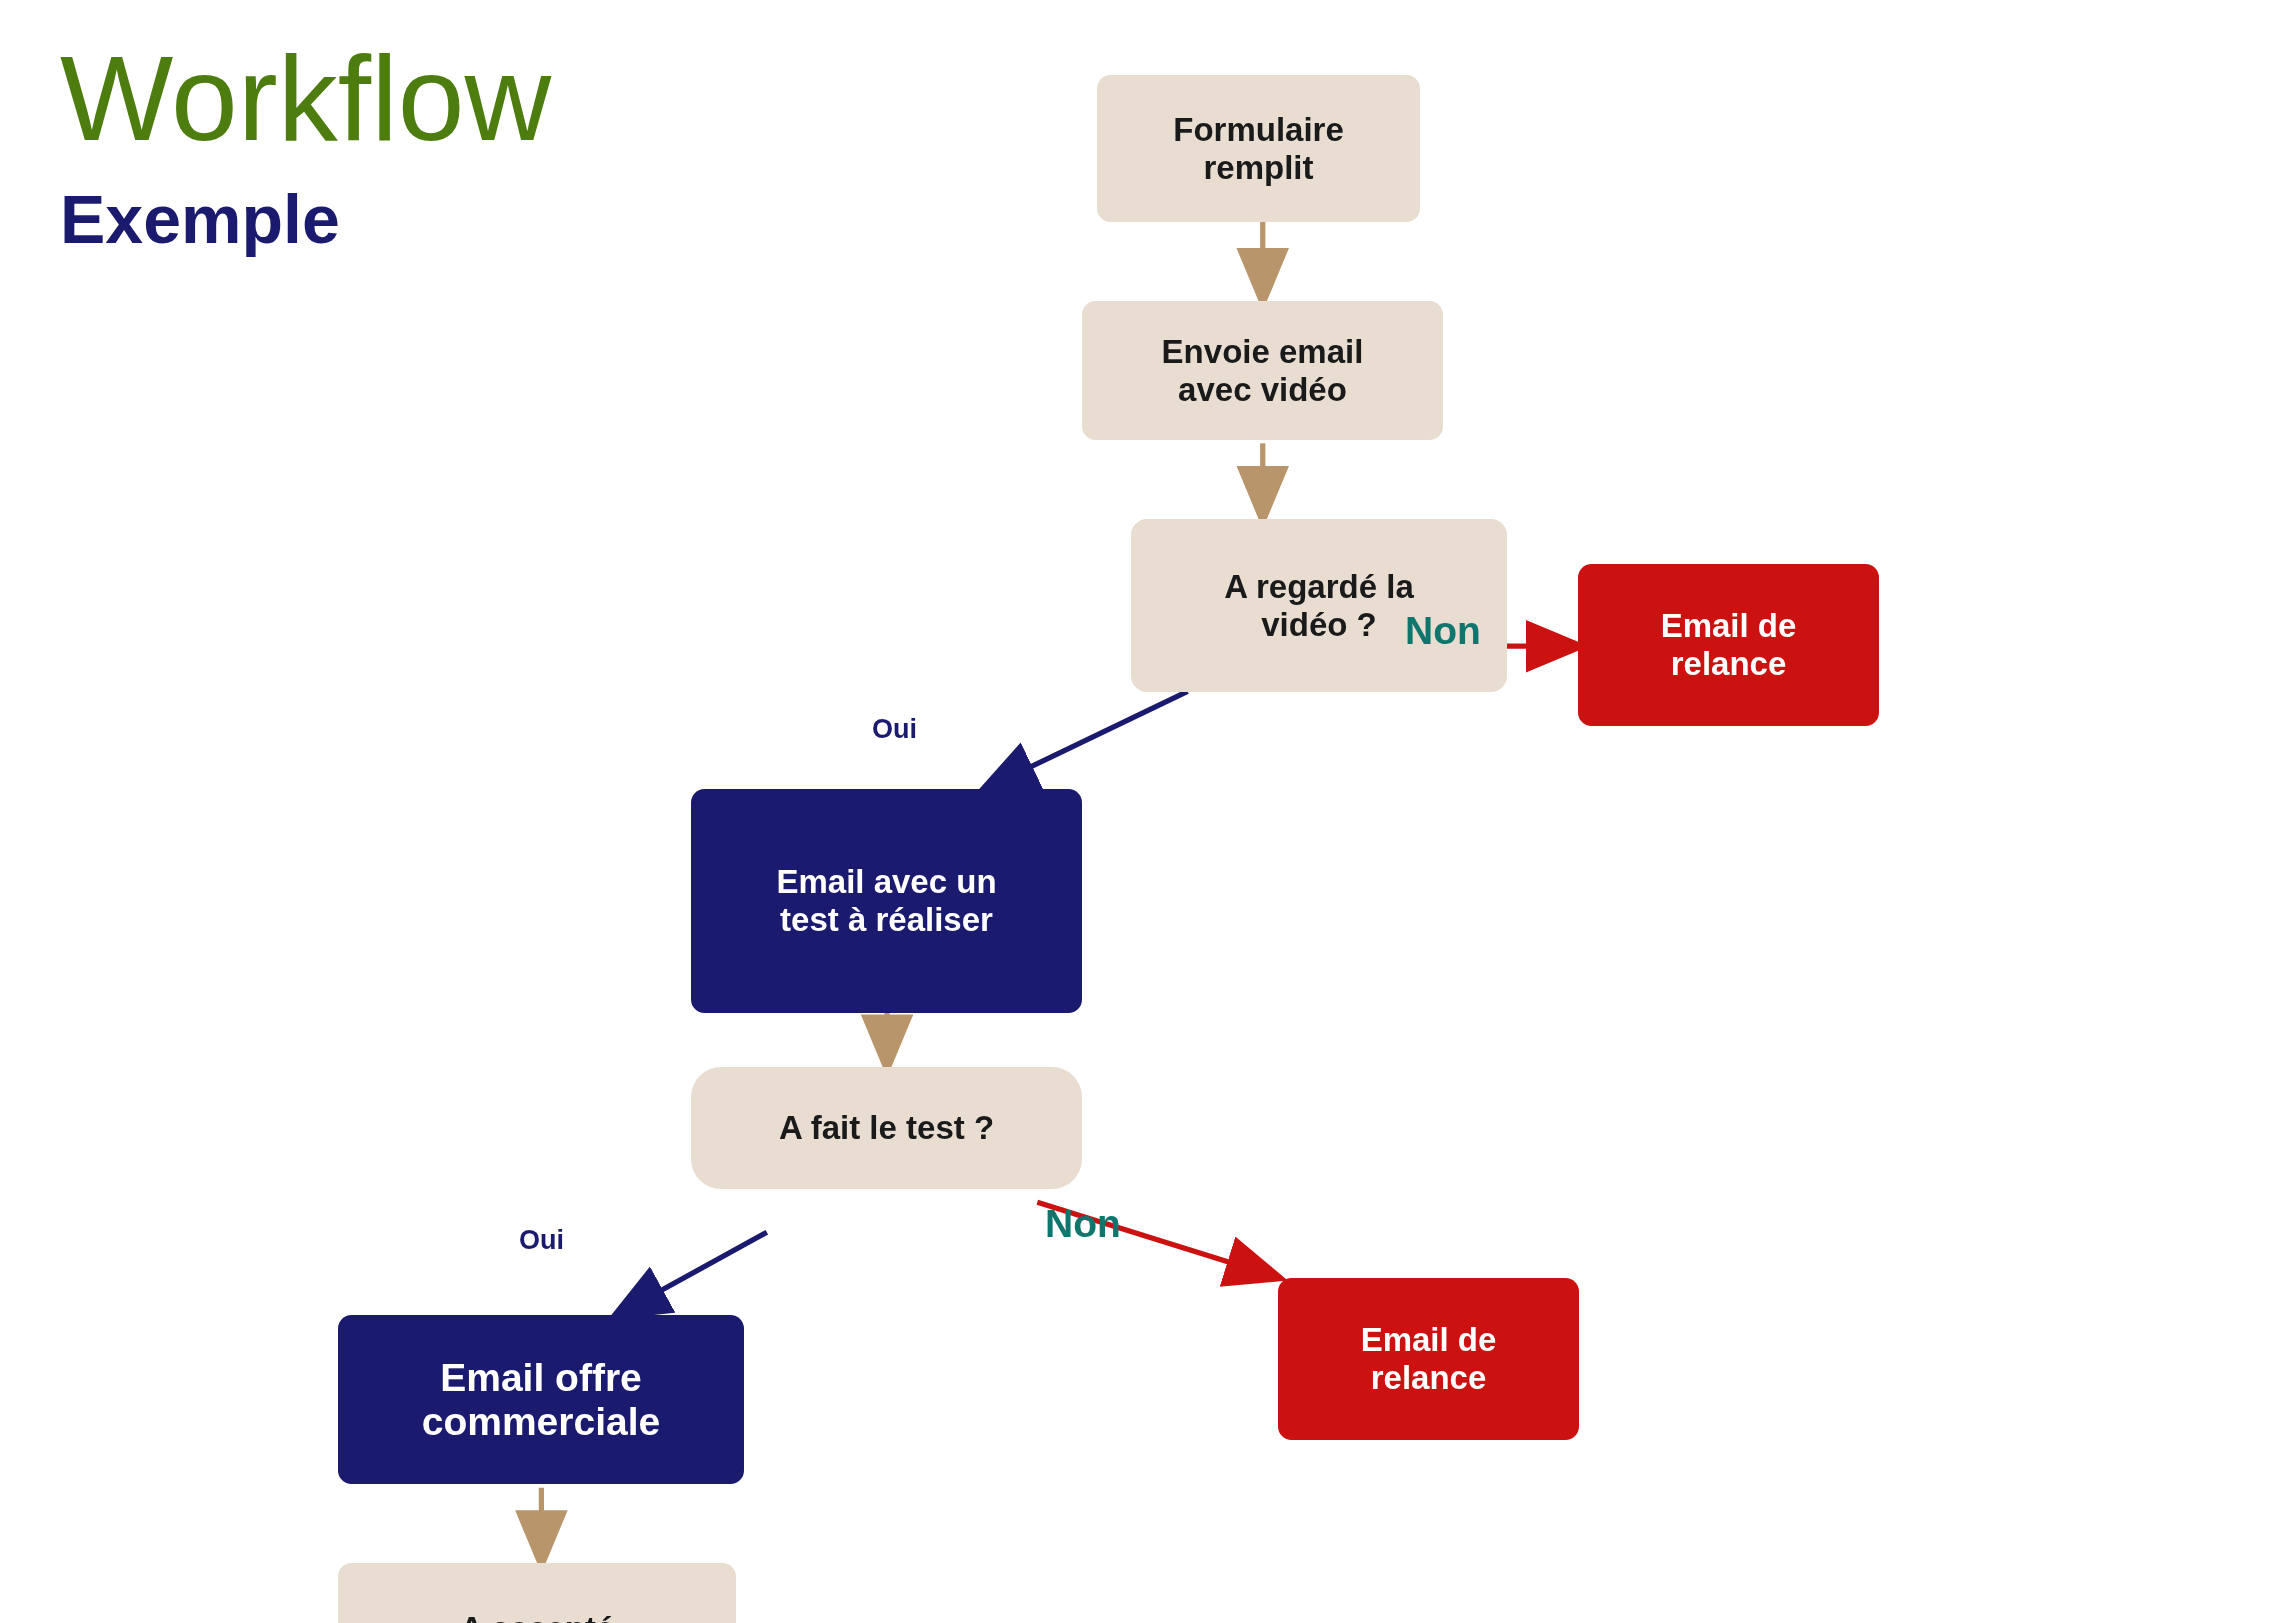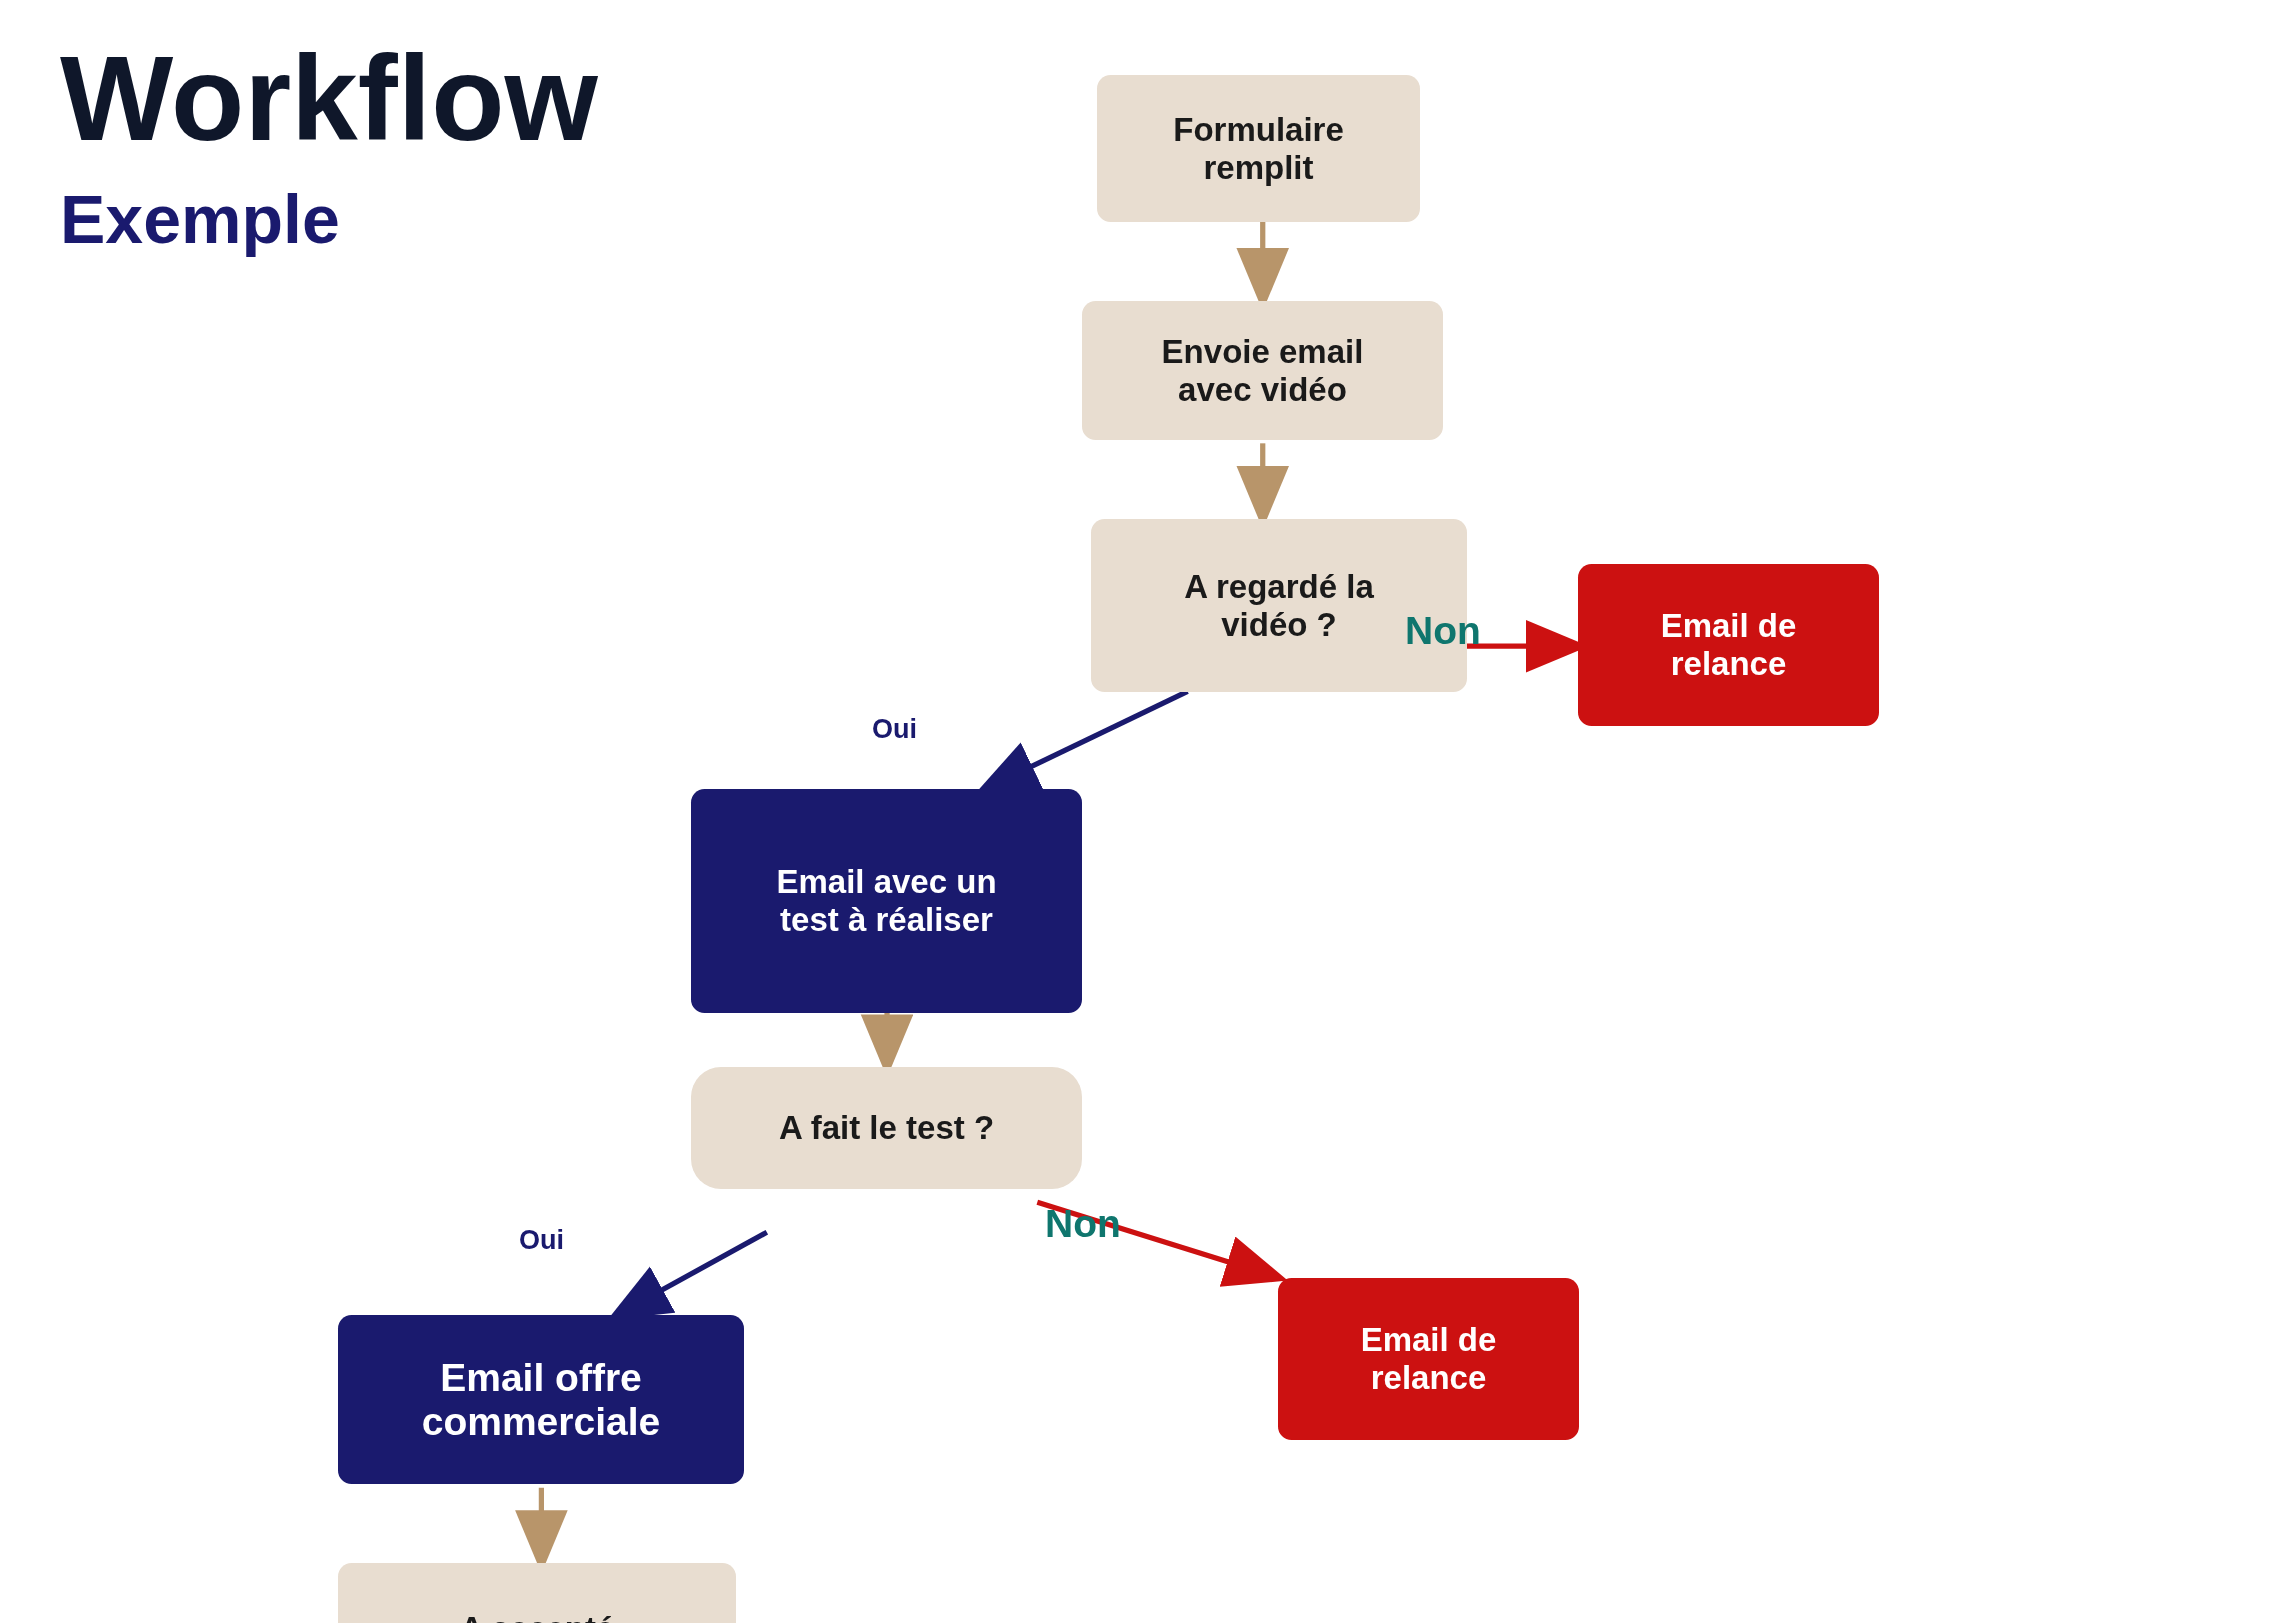--- a/index.html
+++ b/index.html
@@ -10,22 +10,22 @@
       font-family: 'Arial', sans-serif;
       overflow: hidden;
       position: relative;
     }
 
     .page-title {
       position: absolute;
       left: 60px;
       top: 38px;
       font-size: 120px;
-      font-weight: 700;
-      color: #0f172a;
+      font-weight: 400;
+      color: #4d7c0f;
       line-height: 1;
     }
 
     .page-subtitle {
       position: absolute;
       left: 60px;
       top: 180px;
       font-size: 68px;
       font-weight: 800;
       color: #1a1a6e;
@@ -127,21 +127,21 @@
 <div class="node node-beige" style="left:1097px; top:75px; width:323px; height:147px; font-size:33px;">
   <span style="white-space:pre-line;">Formulaire
 remplit</span>
 </div>
 
 <div class="node node-beige" style="left:1082px; top:301px; width:361px; height:139px; font-size:33px;">
   <span style="white-space:pre-line;">Envoie email
 avec vidéo</span>
 </div>
 
-<div class="node node-beige" style="left:1091px; top:519px; width:376px; height:173px; font-size:33px;">
+<div class="node node-beige" style="left:1131px; top:519px; width:376px; height:173px; font-size:33px;border-radius:16px;">
   <span style="white-space:pre-line;">A regardé la
 vidéo ?</span>
 </div>
 
 <div class="label-oui" style="left:872px; top:714px;">Oui</div>
 
 <div class="label-non" style="left:1405px; top:609px;">Non</div>
 
 <div class="node node-navy" style="left:691px; top:789px; width:391px; height:224px; font-size:33px;">
   <span style="white-space:pre-line;">Email avec un

